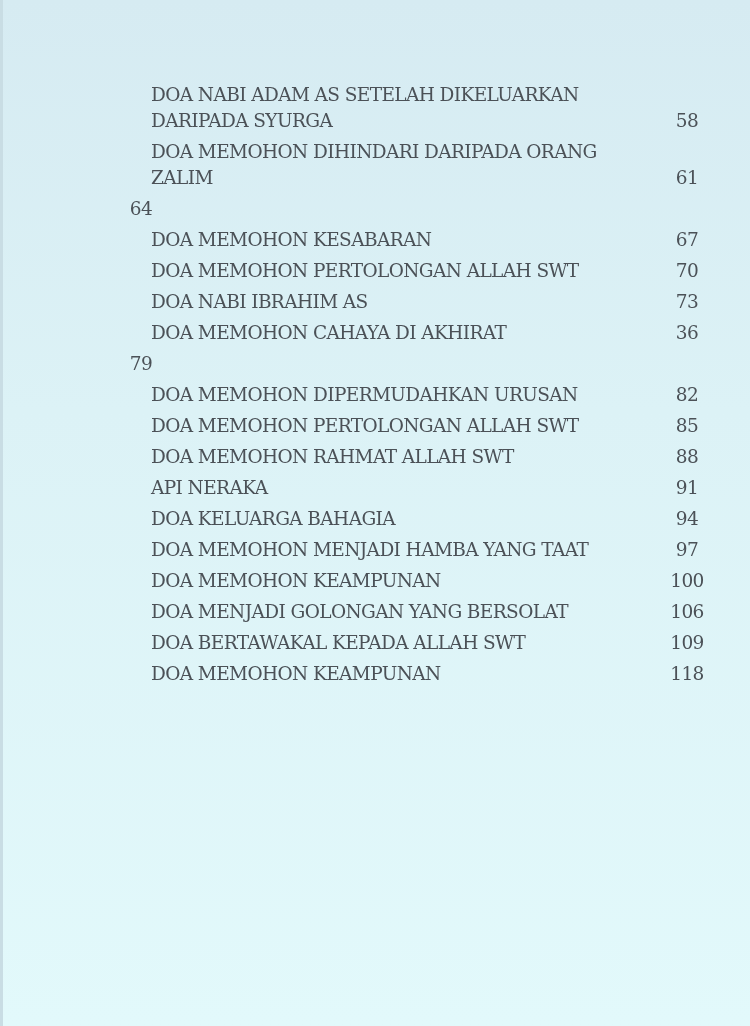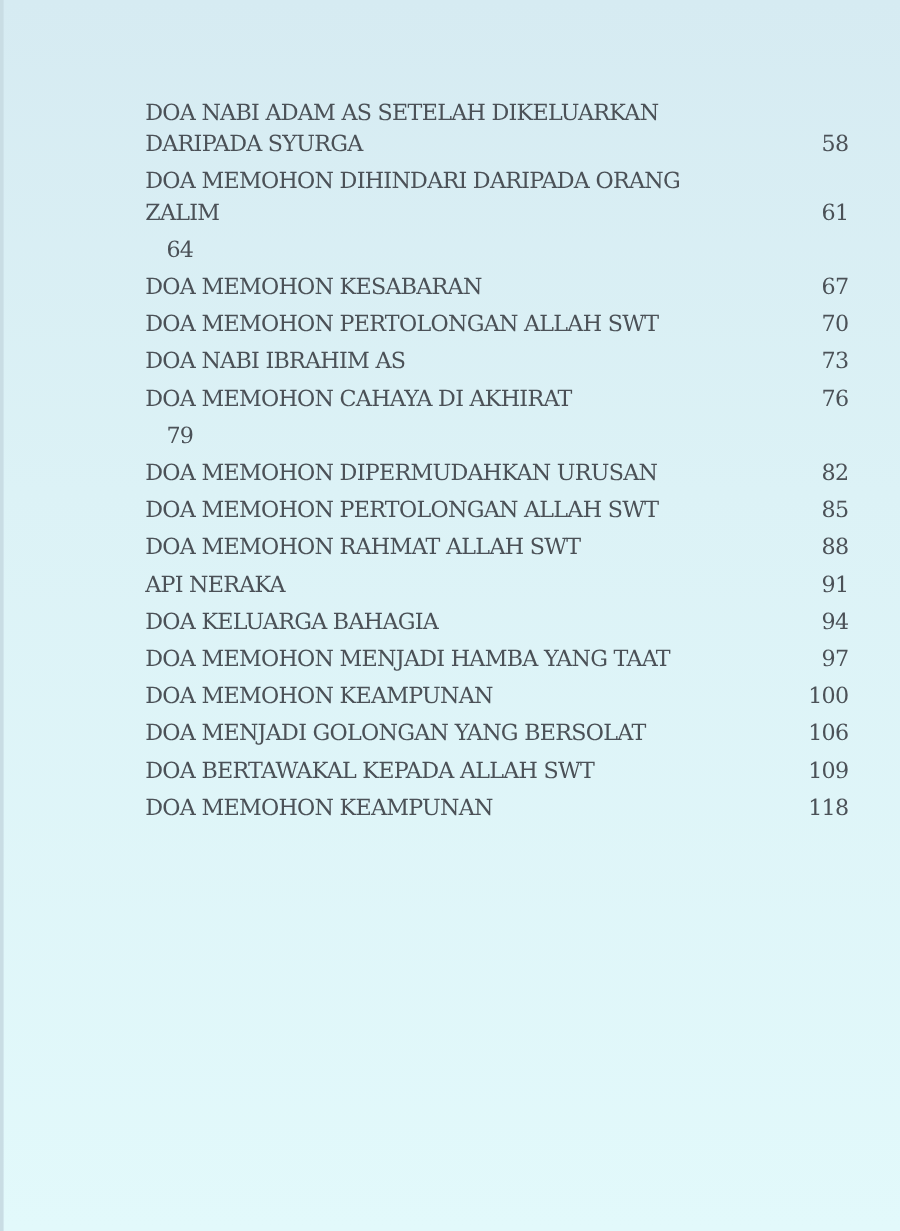--- a/index.html
+++ b/index.html
@@ -16,22 +16,22 @@
       position: absolute; left: 121px; top: 82px; width: 586px;
       font-family: "DejaVu Serif", "Liberation Serif", serif;
       color: #4b5157;
       font-size: 18.5px;
       letter-spacing: -0.6px;
     }
     .entry {
       display: flex; justify-content: space-between; align-items: flex-end;
       margin-bottom: 5px;
     }
-    .title { line-height: 26px; max-width: 530px; white-space: pre-line; }
-    .page { line-height: 26px; text-align: right; min-width: 40px; }
+    .title { line-height: 26px; max-width: 530px; white-space: pre-line; margin-left: 30px; }
+    .page { line-height: 26px; text-align: center; min-width: 40px; }
   </style>
 </head>
 <body>
 
 <div class="page-edge"></div>
 
 <div class="toc">
   <div class="entry">
       <span class="title">DOA NABI ADAM AS SETELAH DIKELUARKAN
 DARIPADA SYURGA</span>
@@ -52,21 +52,21 @@
   <div class="entry">
       <span class="title">DOA MEMOHON PERTOLONGAN ALLAH SWT</span>
       <span class="page">70</span>
     </div>
   <div class="entry">
       <span class="title">DOA NABI IBRAHIM AS</span>
       <span class="page">73</span>
     </div>
   <div class="entry">
       <span class="title">DOA MEMOHON CAHAYA DI AKHIRAT</span>
-      <span class="page">76</span>
+      <span class="page">36</span>
     </div>
   <div class="entry">
       <span class="page">79</span>
     </div>
   <div class="entry">
       <span class="title">DOA MEMOHON DIPERMUDAHKAN URUSAN</span>
       <span class="page">82</span>
     </div>
   <div class="entry">
       <span class="title">DOA MEMOHON PERTOLONGAN ALLAH SWT</span>

